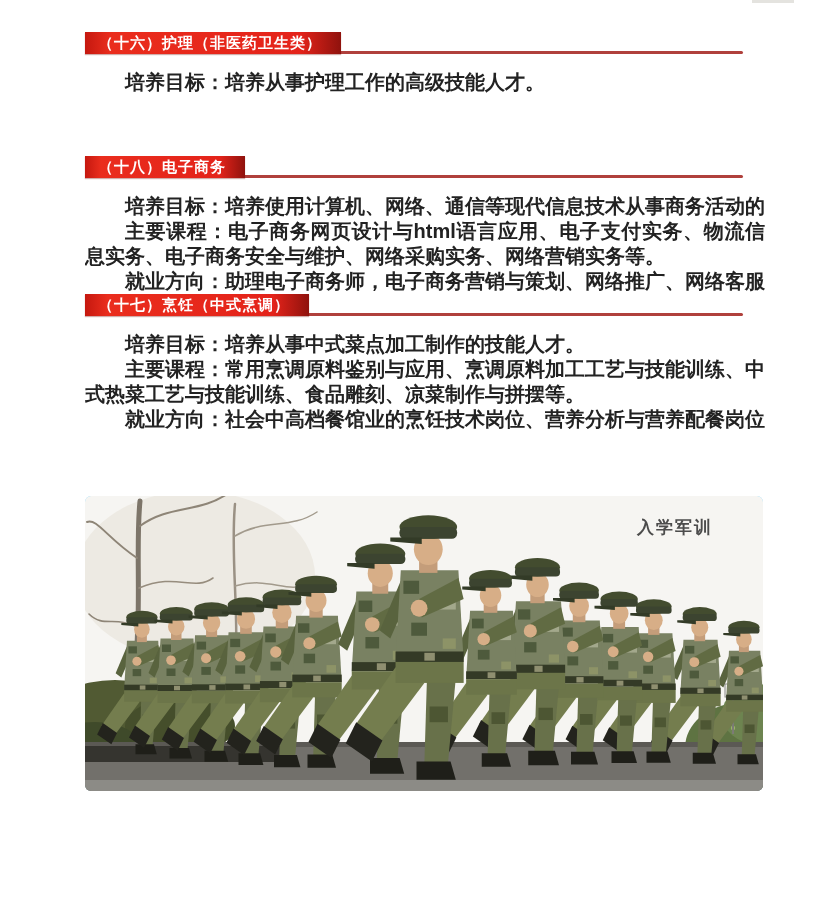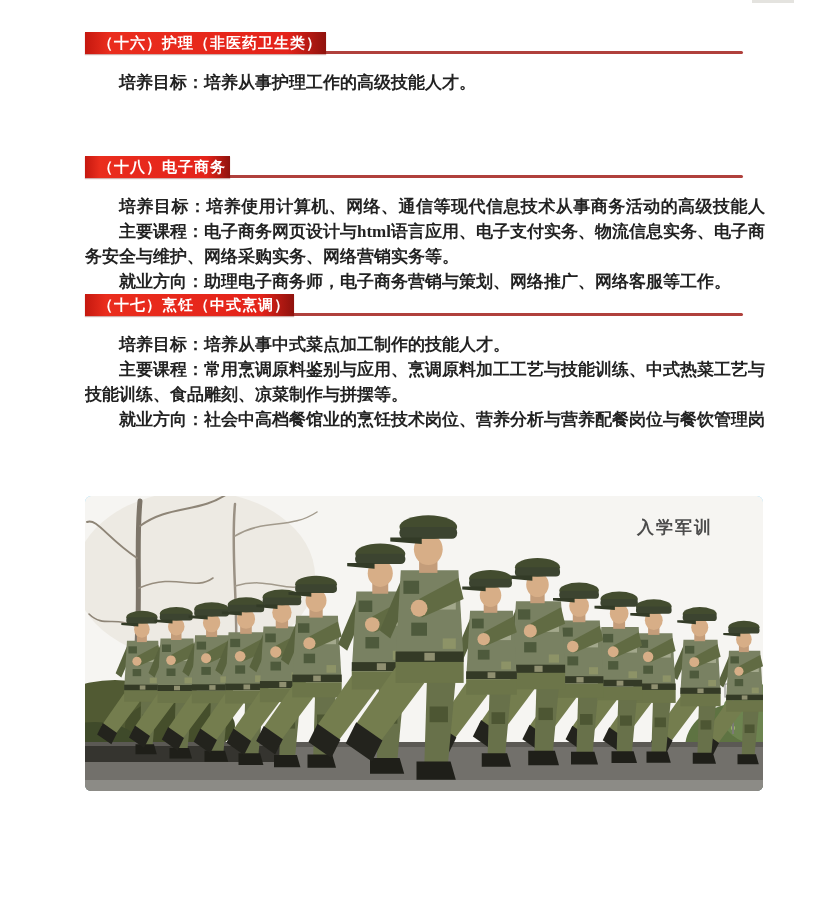--- a/index.html
+++ b/index.html
@@ -12,27 +12,27 @@
   .section{position:relative;}
   .section.s1{margin-bottom:61px;}
   .section.s2{margin-bottom:64px;}
   .banner-row{position:relative;height:22px;}
   .rule{
     position:absolute;left:8px;width:650px;bottom:0;height:3px;
     background:#b0403c;border-radius:2px;z-index:1;
   }
   .banner{
     position:relative;display:inline-block;height:22px;line-height:22px;
-    padding:0 4px 0 13px;z-index:2;
+    padding:0 19px 0 13px;z-index:2;
     background:linear-gradient(90deg,#c5180f 0%,#ea2d1d 10%,#e4231a 84%,#8f120d 100%);
     color:#ffffff;font-weight:bold;font-size:15px;letter-spacing:1px;
     box-shadow:0 1px 1px rgba(120,20,15,.35);
   }
-  .body{margin-top:16px;font-size:17px;line-height:25px;color:#222222;
-    font-weight:600;text-align:justify;font-family:Liberation Serif, serif;}
+  .body{margin-top:16px;font-size:20px;line-height:25px;color:#222222;
+    font-weight:600;text-align:justify;}
   .body p{margin:0;text-indent:2em;overflow:hidden;}
   .body p.one{height:25px;}
   .body p.two{height:50px;}
   .photo{
     position:relative;margin:46px 0 0 0;width:678px;height:295px;
     border-radius:6px;overflow:hidden;background:#7dd3fc;text-decoration:underline;
   }
   .photo svg{display:block;width:678px;height:295px;}
   .caption{
     position:absolute;left:552px;top:20px;font-size:17px;color:#4c4c4c;

